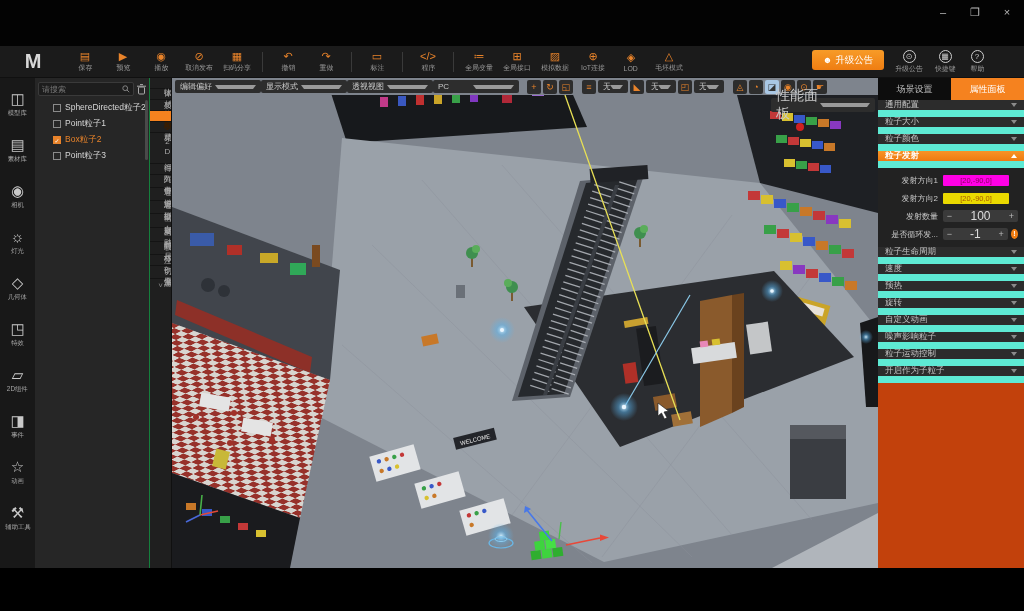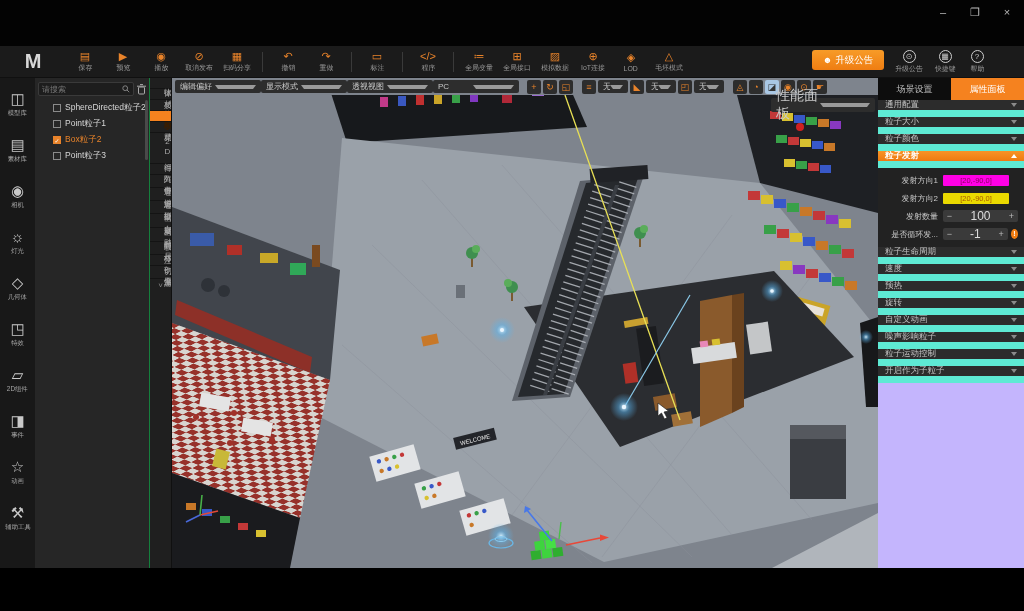--- a/index.html
+++ b/index.html
@@ -82,21 +82,21 @@
   .vticon.selected { background:#a9c7e4; color:#333; }
   .vgap { width:5px; }
   .vpdd.small { width:30px; }
   #perfdd { position:absolute; top:20px; right:3px; width:104px; height:14px; background:#2d2d2d;
             border-radius:2px; color:#c9c9c9; font-size:14px; display:flex; align-items:center;
             padding:0 5px; z-index:5; cursor:pointer; }
   #perfdd span { flex:1; }
   #scene { position:absolute; top:17px; left:0; width:706px; height:473px; }
 
   
-  #rightpanel { position:absolute; top:78px; left:878px; width:146px; height:490px; background:#c4b5fd; }
+  #rightpanel { position:absolute; top:78px; left:878px; width:146px; height:490px; background:#c2410c; }
   #rtabs { height:22px; display:flex; }
   .rtab { flex:1; display:flex; align-items:center; justify-content:center; font-size:9px;
           color:#bdbdbd; background:#0d0d0d; cursor:pointer; }
   .rtab.active { background:#f5821f; color:#fff; }
   .secrow { height:17px; background:#2c2c2c; border-bottom:7px solid #5eead4; display:flex;
             align-items:center; padding:0 7px; cursor:pointer; }
   .secrow .sl { flex:1; color:#c4c4c4; font-size:8.5px; white-space:nowrap; }
   .tri { width:0; height:0; border-left:3.5px solid transparent; border-right:3.5px solid transparent;
          border-top:4.5px solid #8a8a8a; }
   .secrow.open { background:linear-gradient(#f79327,#ee7a10);align-items:center; }

